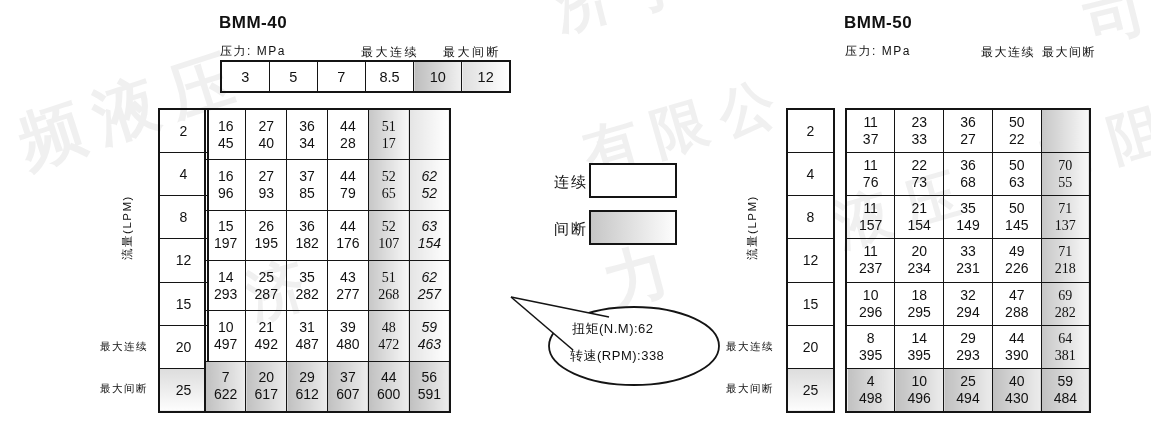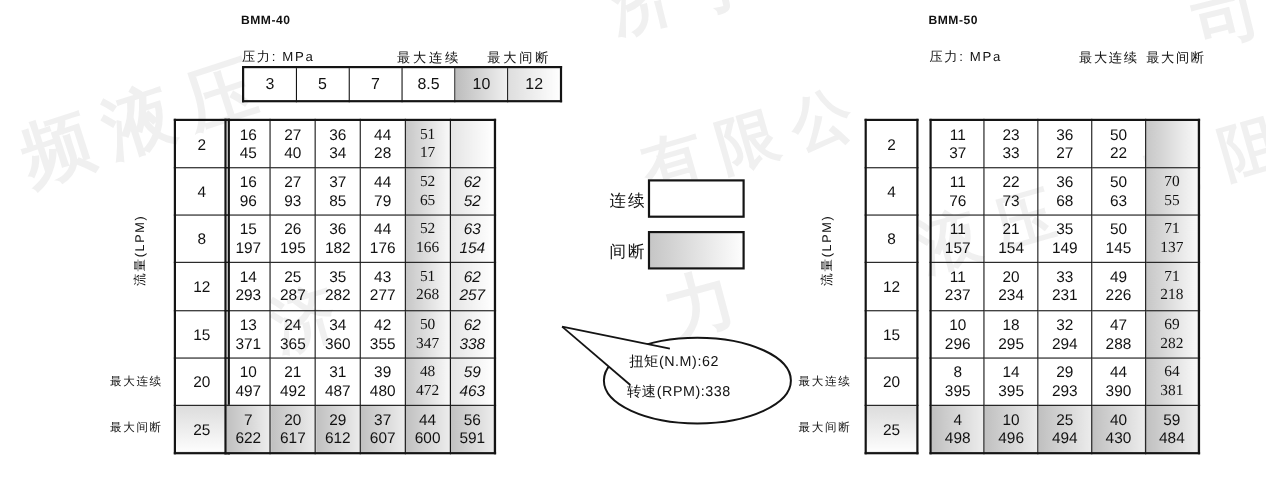--- a/index.html
+++ b/index.html
@@ -1,21 +1,21 @@
 <!DOCTYPE html>
 <html><head>
 <meta charset="utf-8">
 <style>
   html,body{margin:0;padding:0;background:#fff;}
   .canvas{position:relative;width:1151px;height:441px;background:#fff;overflow:hidden;
           font-family:"Liberation Sans","DejaVu Sans",sans-serif;color:#111;}
   .wm-layer{position:absolute;inset:0;z-index:0;}
   .wm{position:absolute;color:rgba(45,45,45,0.07);font-weight:bold;letter-spacing:14px;
       white-space:nowrap;transform-origin:left top;z-index:0;}
-  .t-title{position:absolute;font-size:11px;font-weight:bold;letter-spacing:0.5px;z-index:2;}
+  .t-title{position:absolute;font-size:17px;font-weight:bold;letter-spacing:0.5px;z-index:2;}
   .cap{position:absolute;font-size:12px;letter-spacing:2.5px;white-space:nowrap;z-index:2;}
   .phead,.pbody,.pflow{position:absolute;z-index:2;}
   table{border-collapse:collapse;width:100%;height:100%;table-layout:fixed;background:transparent;}
   .phead table,.pbody table,.pflow table{border:2px solid #141414;}
   td{border:1.5px solid #141414;text-align:center;vertical-align:middle;padding:0;color:#111;}
   td.hd{height:29px;font-size:14.5px;}
   td.bd{height:41px;font-size:14px;}
   td.bd div{line-height:17px;}
   td.fl{height:41px;font-size:14px;}
   .hdr-dark{background:linear-gradient(to right,#bdbdbd,#f0f0f0);}
@@ -158,21 +158,21 @@
             <td class="bd">
               <div>36</div>
               <div>182</div>
             </td>
             <td class="bd">
               <div>44</div>
               <div>176</div>
             </td>
             <td class="bd col-dark">
               <div>52</div>
-              <div>166</div>
+              <div>107</div>
             </td>
             <td class="bd col-light">
               <div>63</div>
               <div>154</div>
             </td>
           </tr>
           <tr>
             <td class="bd">
               <div>14</div>
               <div>293</div>
@@ -189,46 +189,20 @@
               <div>43</div>
               <div>277</div>
             </td>
             <td class="bd col-dark">
               <div>51</div>
               <div>268</div>
             </td>
             <td class="bd col-light">
               <div>62</div>
               <div>257</div>
-            </td>
-          </tr>
-          <tr>
-            <td class="bd">
-              <div>13</div>
-              <div>371</div>
-            </td>
-            <td class="bd">
-              <div>24</div>
-              <div>365</div>
-            </td>
-            <td class="bd">
-              <div>34</div>
-              <div>360</div>
-            </td>
-            <td class="bd">
-              <div>42</div>
-              <div>355</div>
-            </td>
-            <td class="bd col-dark">
-              <div>50</div>
-              <div>347</div>
-            </td>
-            <td class="bd col-light">
-              <div>62</div>
-              <div>338</div>
             </td>
           </tr>
           <tr>
             <td class="bd">
               <div>10</div>
               <div>497</div>
             </td>
             <td class="bd">
               <div>21</div>
               <div>492</div>

